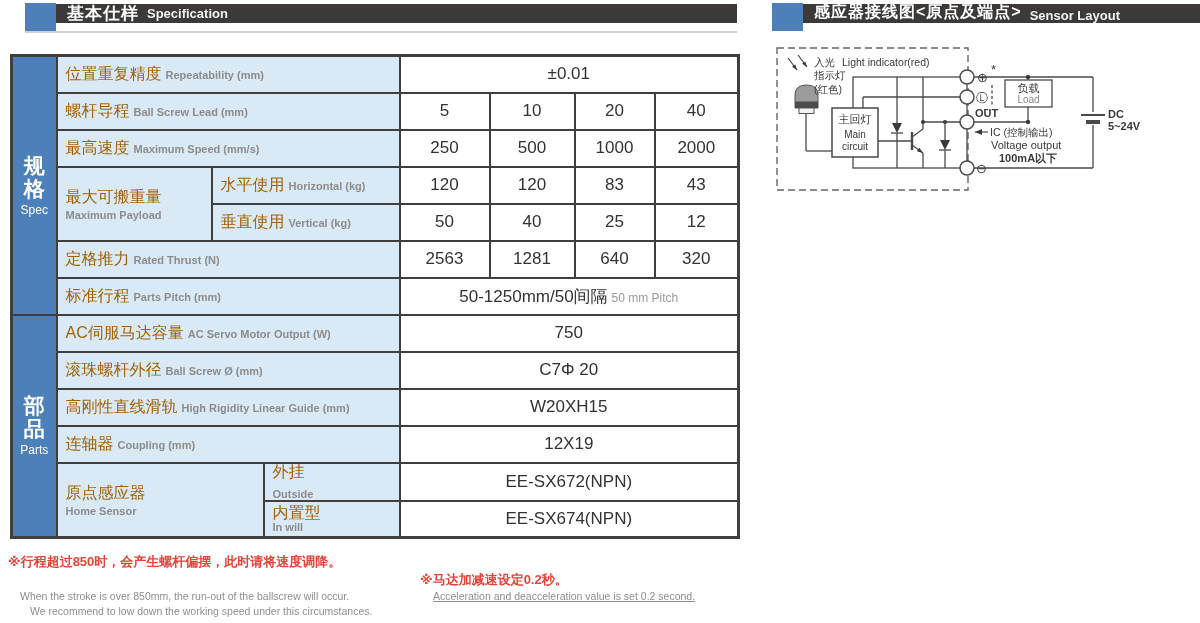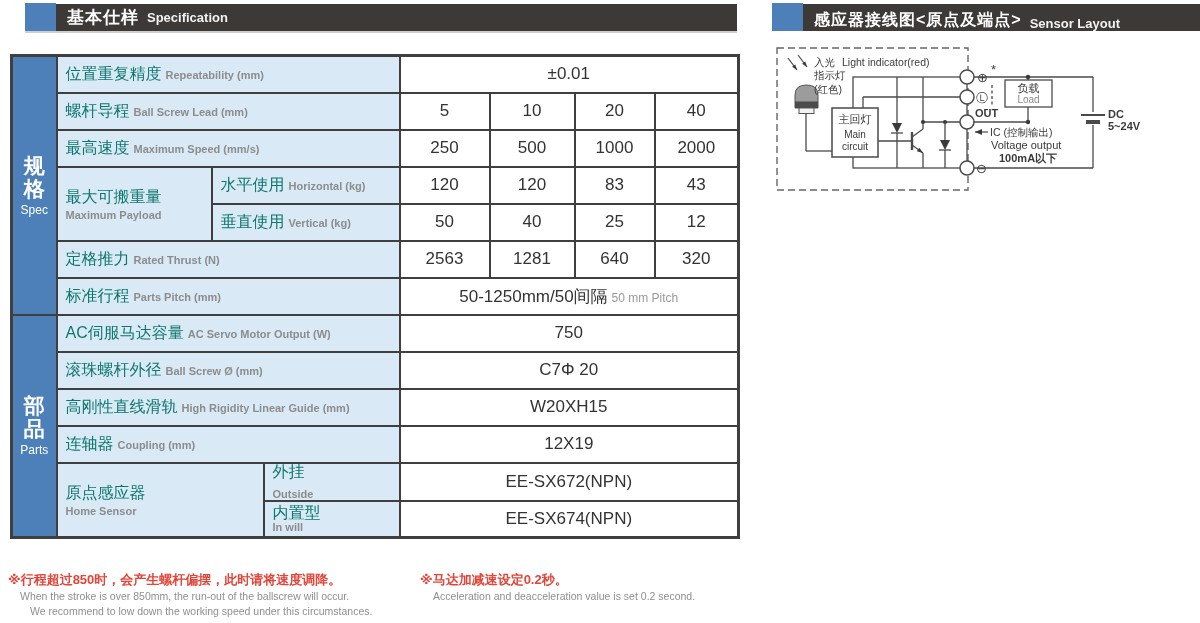--- a/index.html
+++ b/index.html
@@ -1,34 +1,34 @@
 <!DOCTYPE html>
 <html><head>
 <meta charset="utf-8">
 <style>
   * { margin:0; padding:0; box-sizing:border-box; }
   body { font-family:"Liberation Sans","DejaVu Sans",sans-serif; background:#fff; }
   #page { position:relative; width:1200px; height:623px; background:#ffffff; overflow:hidden; }
 
   
-  .bar-dark { position:absolute; background:#3c3937; color:#fff; height:27px;
+  .bar-dark { position:absolute; background:#3c3937; color:#fff; height:19px;
               display:flex; align-items:baseline; }
   .bar-sq   { position:absolute; width:31px; height:28px; background:#4d80b8; }
   .bar-under{ position:absolute; height:2px; background:#cfcfcf; }
   .bar-zh { font-size:17px; font-weight:bold; letter-spacing:1px; }
   .bar-en { font-size:13px; font-weight:bold; margin-left:8px; color:#f2f2f2; }
 
   
   .spec-wrap { position:absolute; left:10px; top:54px; }
   table { border-collapse:collapse; table-layout:fixed; width:727px;
           border:3px solid #3f3f3f; }
   td { border:2px solid #3f3f3f; height:37px; vertical-align:middle; overflow:hidden; }
   td.lbl { background:#d9eaf6; padding-left:8px; }
   td.val { background:#fff; text-align:center; }
-  .zh { font-size:16px; color:#0f766e; font-weight:500; }
+  .zh { font-size:16px; color:#a16207; font-weight:500; }
   .en { font-size:11px; color:#8c8c8c; margin-left:4px; font-weight:bold; }
   .en-block { display:block; margin-left:0; margin-top:1px; }
   .vtxt { font-size:17px; color:#333; }
   .vsub { font-size:12px; color:#999; margin-left:4px; }
   td.side { background:#4d80b8; color:#fff; text-align:center; padding:0; }
   .side-c { font-size:21px; font-weight:bold; line-height:23px; }
   .side-e { font-size:12px; margin-top:3px; }
 
   
   .note-red { position:absolute; color:#e2453a; font-size:13px; font-weight:bold; }
@@ -187,25 +187,25 @@
         <td class="lbl">
           <span class="zh" style="display:block; line-height:16px;">内置型</span>
           <span class="en en-block" style="margin-top:0;">In will</span>
         </td>
         <td class="val" colspan="4"><span class="vtxt">EE-SX674(NPN)</span></td>
       </tr>
     </tbody>
   </table>
   </div>
 
-  <div class="note-red" style="left:8px;  top:571px;">※行程超过850时，会产生螺杆偏摆，此时请将速度调降。</div>
+  <div class="note-red" style="left:8px;  top:553px;">※行程超过850时，会产生螺杆偏摆，此时请将速度调降。</div>
   <div class="note-gray" style="left:20px; top:590px;">When the stroke is over 850mm, the run-out of the ballscrew will occur.</div>
   <div class="note-gray" style="left:30px; top:605px;">We recommend to low down the working speed under this circumstances.</div>
   <div class="note-red" style="left:420px; top:571px;">※马达加减速设定0.2秒。</div>
-  <div class="note-gray" style="left:433px; top:590px;">Acceleration and deacceleration value is set 0.2 second.</div>
+  <div class="note-gray" style="left:433px; top:590px;text-decoration:underline;">Acceleration and deacceleration value is set 0.2 second.</div>
 
   <svg id="diagram" width="425" height="160" viewBox="0 0 425 160">
 
     <rect class="wd" x="2" y="3" width="191" height="142"></rect>
 
     <rect class="w" x="78" y="32" width="114" height="91"></rect>
 
     <g>
       <line class="w" x1="122" y1="32" x2="122" y2="78"></line>
       <polygon class="fillc" points="117,78 127,78 122,88"></polygon>

